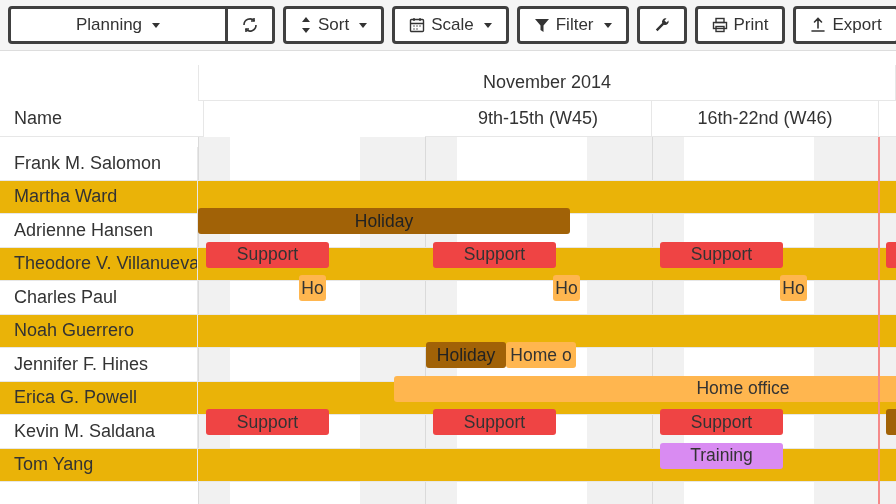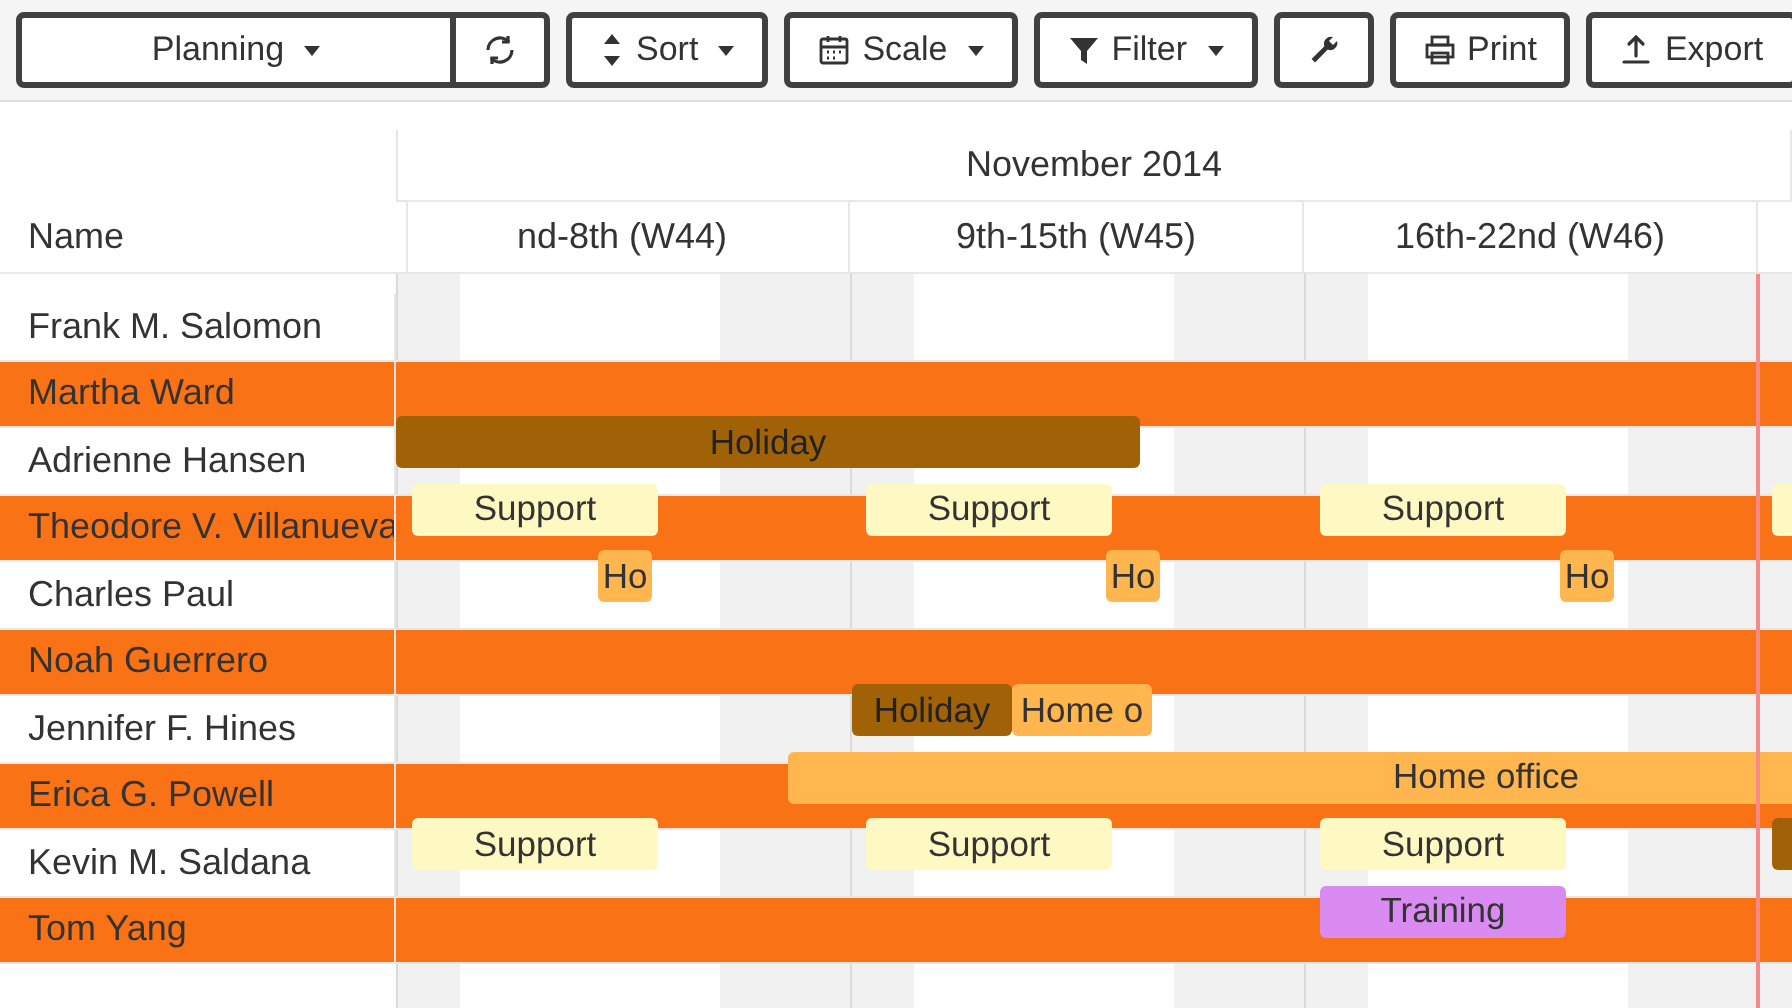--- a/index.html
+++ b/index.html
@@ -18,31 +18,31 @@
 .header-month{position:absolute;left:198px;right:0;top:14px;height:36px;display:flex;align-items:center;justify-content:center;border:1px solid #e7e7e7;border-top:none;font-size:18px;color:#333;text-align:center}
 .name-header{position:absolute;left:0;top:50px;width:204px;height:36px;display:flex;align-items:center;padding-left:14px;border:1px solid #e7e7e7;border-left:none;border-top:none;font-size:18px}
 .week-header{position:absolute;top:50px;height:36px;display:flex;align-items:center;justify-content:center;border:1px solid #e7e7e7;border-left:none;border-top:none;font-size:18px}
 .wk0{left:198px;width:227px}
 .wk1{left:425px;width:227px}
 .wk2{left:652px;width:227px}
 .wk3{left:879px;width:227px}
 
 .rows{position:absolute;left:0;top:96px;right:0}
 .row{height:33.5px;display:flex;border-bottom:1px solid #e7e7e7}
-.row.odd{background:#f97316}
+.row.odd{background:#eab308}
 .name-cell{width:198px;padding-left:14px;display:flex;align-items:center;border-right:1px solid #e7e7e7;white-space:nowrap;overflow:hidden}
 
 .timeline-bg{position:absolute;left:198px;top:86px;right:0;bottom:0;pointer-events:none}
 .day-col{position:absolute;top:0;bottom:0;width:32.43px;background:rgba(0,0,0,.055)}
 .week-sep{position:absolute;top:0;bottom:0;width:1px;background:#e7e7e7}
 
 .events{position:absolute;left:198px;top:86px;right:0}
 .event{position:absolute;height:26px;display:flex;align-items:center;justify-content:center;font-size:17.5px;border-radius:3px;overflow:hidden;white-space:nowrap;padding:0 6px;cursor:pointer}
 .c-holiday{background:#a16207;color:#222}
-.c-support{background:#fef9c3;color:#333}
+.c-support{background:#ef4444;color:#333}
 .c-homeoffice{background:#ffb64f;color:#333}
 .c-training{background:#d98bf2;color:#333}
 
 .now-line{position:absolute;top:86px;bottom:0;width:2px;background:#f58a8a;pointer-events:none}
 
 svg{width:16px;height:16px;flex-shrink:0}
 .sort-icon svg{width:12px}
 </style>
 </head>
 <body>
@@ -121,21 +121,20 @@
           <path d="M3 8a6 6 0 0 1 8-5.5M11 2l3 1-1 3" stroke-linecap="round"></path>
         </svg>
       </span>
 
   </div>
 </div>
 
 <div class="grid">
   <div class="header-month">November 2014</div>
   <div class="name-header">Name</div>
-  <div class="week-header wk0">nd-8th (W44)</div>
   <div class="week-header wk1">9th-15th (W45)</div>
   <div class="week-header wk2">16th-22nd (W46)</div>
   <div class="week-header wk3"></div>
 
   <div class="timeline-bg" id="timeline-bg">
       <div class="week-sep" style="left: 0px;"></div>
       <div class="day-col" style="left: 0px;"></div>
       <div class="day-col" style="left: 162.15px; width: 64.86px;"></div>
       <div class="week-sep" style="left: 227px;"></div>
       <div class="day-col" style="left: 227px;"></div>

